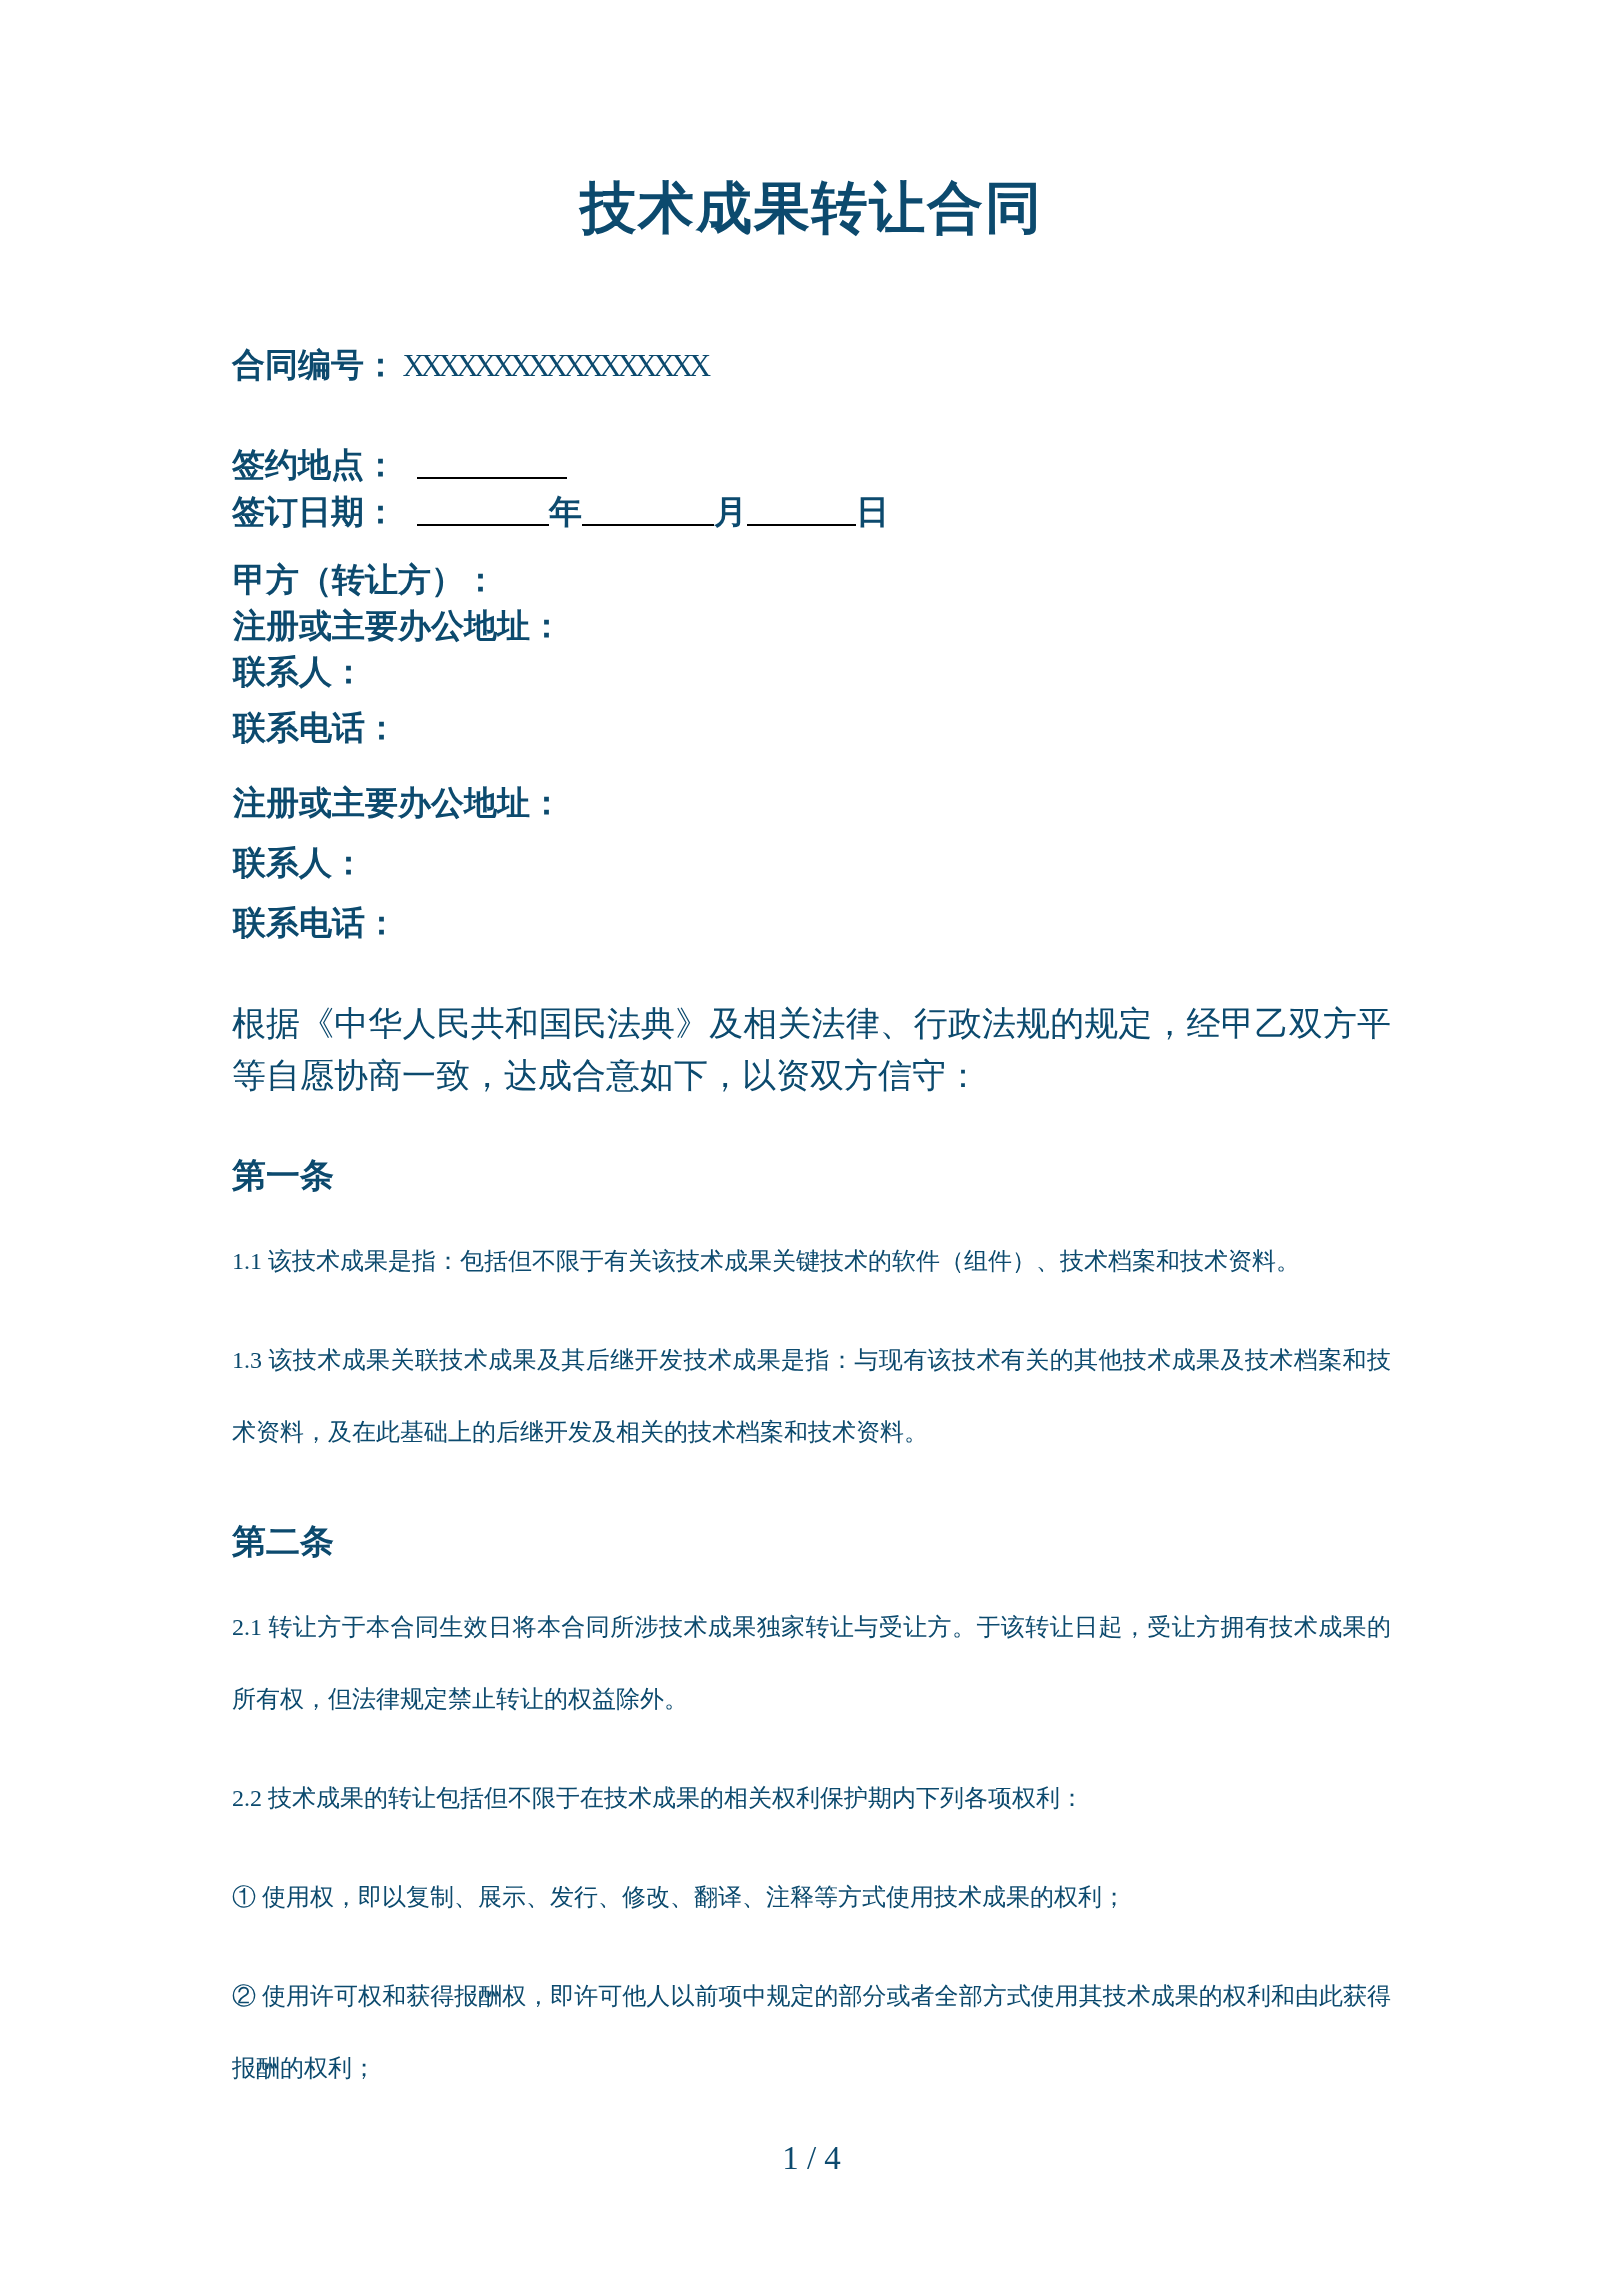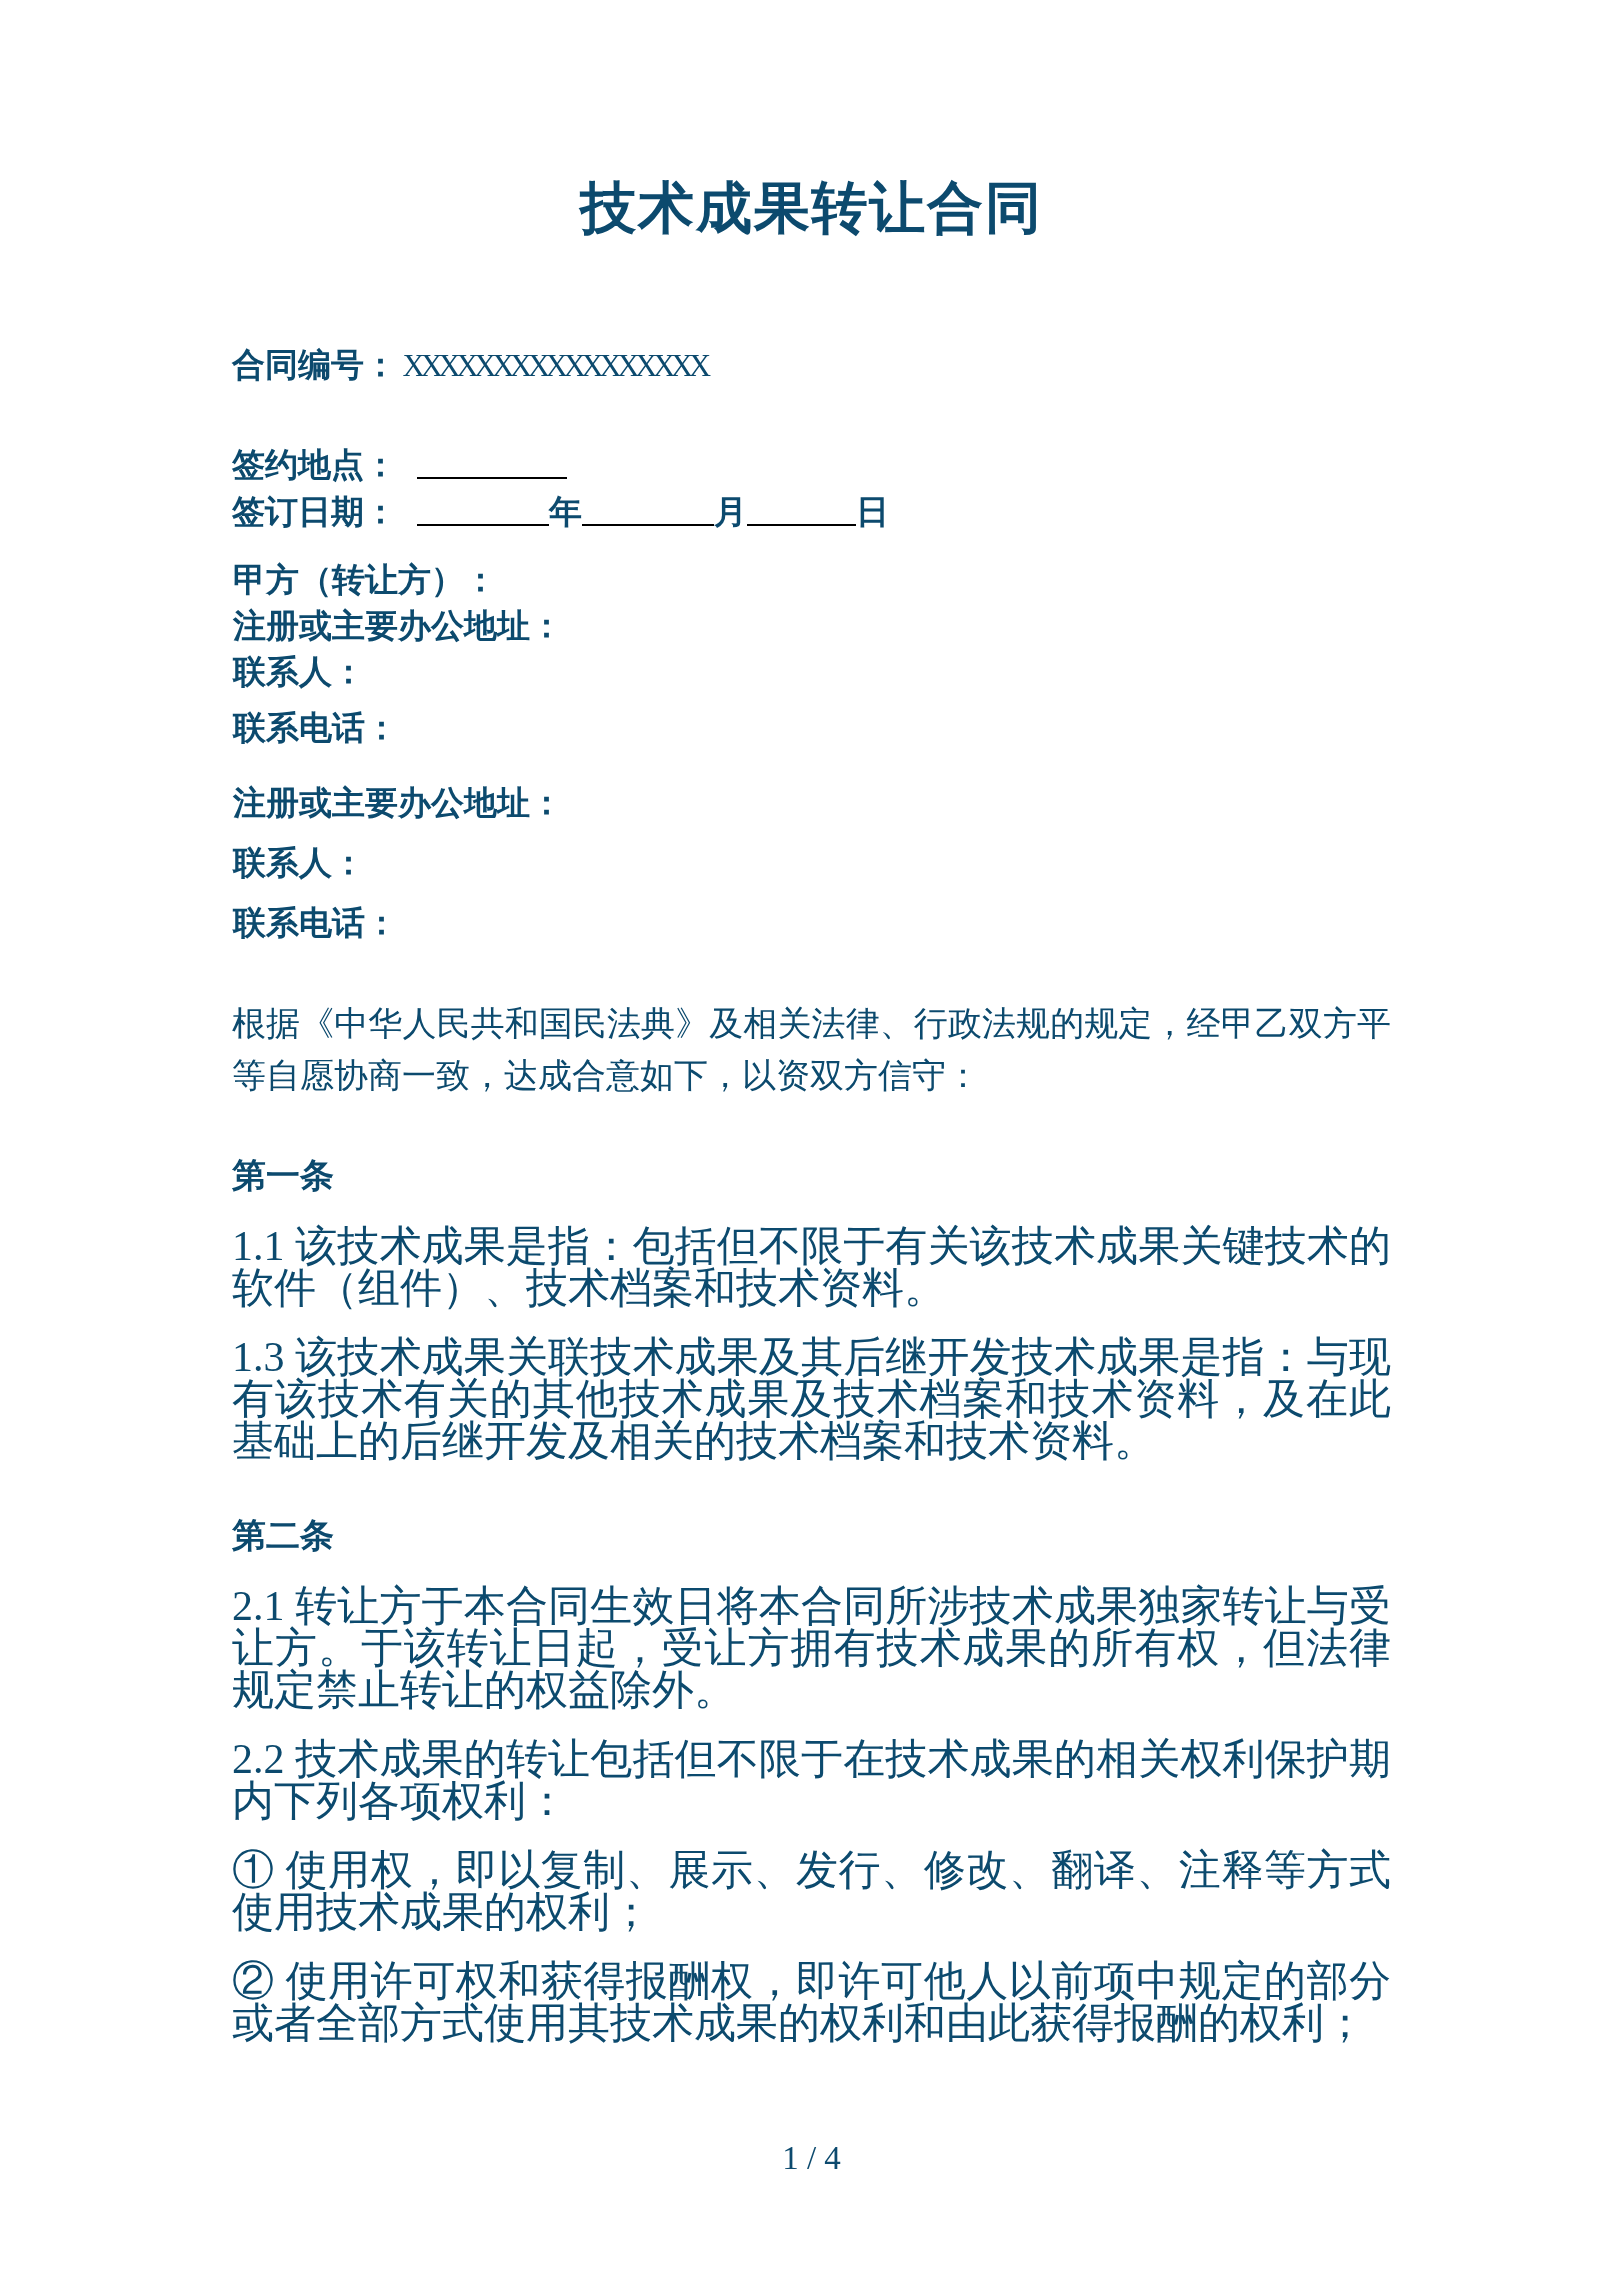--- a/index.html
+++ b/index.html
@@ -68,22 +68,22 @@
     text-align:justify;
   }
   .article-heading{
     margin:51px 0 0 0;
     font-size:34px;
     font-weight:bold;
     line-height:45px;
   }
   .clause{
     margin:27px 0 0 0;
-    font-size:42px;
-    line-height:42px;
+    font-size:24px;
+    line-height:72px;
     text-align:justify;
   }
   .footer{
     position:absolute;
     left:0;
     bottom:118px;
     width:100%;
     text-align:center;
     font-size:33px;
     line-height:36px;

